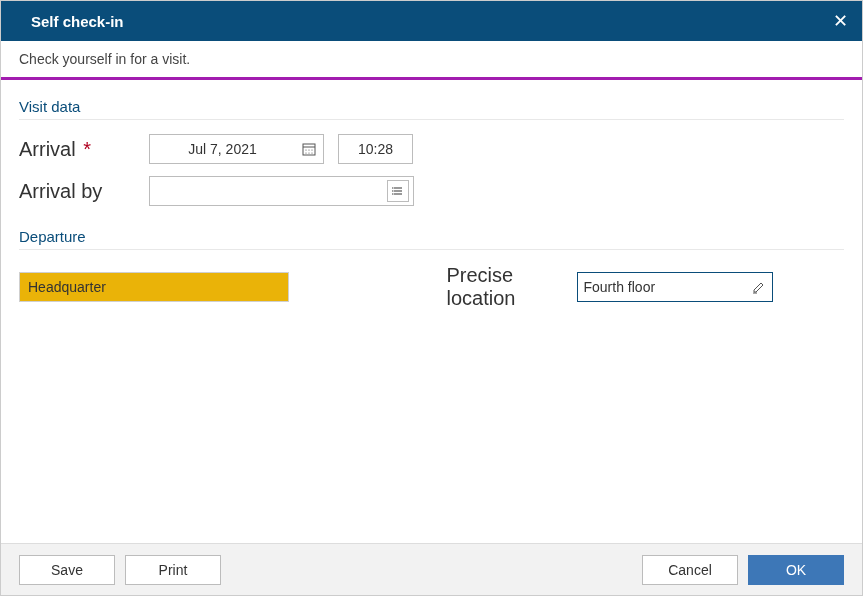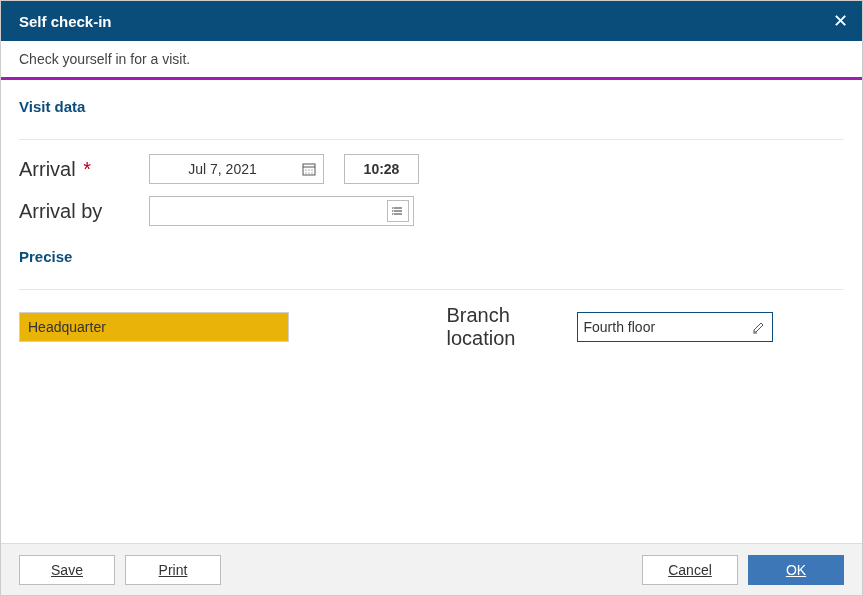--- a/index.html
+++ b/index.html
@@ -15,21 +15,21 @@
       flex-direction: column;
       border: 1px solid #ccc;
     }
     .titlebar {
       background: #0a4d7a;
       color: #fff;
       height: 40px;
       display: flex;
       align-items: center;
       justify-content: space-between;
-      padding: 0 14px 0 18px;
+      padding: 0 14px 0 30px;
       font-size: 15px;
       font-weight: 600;
     }
     .titlebar .close {
       cursor: pointer;
       font-size: 18px;
       font-weight: 400;
       line-height: 1;
     }
     .subheader {
@@ -39,22 +39,22 @@
       border-bottom: 3px solid #a21caf;
     }
     .content {
       flex: 1;
       padding: 18px 18px 0 18px;
       overflow: auto;
     }
     .section-title {
       color: #0a4d7a;
       font-size: 15px;
-      font-weight: 700;
-      padding-bottom: 24px;
+      font-weight: 400;
+      padding-bottom: 4px;
       border-bottom: 1px solid #e8e8e8;
       margin-bottom: 14px;
     }
     .section { margin-bottom: 22px; }
     .row {
       display: flex;
       align-items: center;
       gap: 30px;
       margin-bottom: 12px;
     }
@@ -65,36 +65,36 @@
     }
     .label {
       width: 130px;
       flex-shrink: 0;
       color: #333;
       font-size: 20px;
     }
     .req { color: #b00020; margin-left: 2px; }
     .ctrl-group {
       display: flex;
-      gap: 20px;
+      gap: 14px;
       align-items: flex-end;
     }
     .datebox, .timebox, .selectbox, .textbox, .readonlybox {
       height: 30px;
       border: 1px solid #bcbcbc;
       background: #fff;
       display: flex;
       align-items: center;
       font-size: 14px;
       color: #333;
     }
     .datebox { width: 175px; justify-content: center; position: relative; }
     .datebox .date-text { flex: 1; text-align: center; }
     .datebox .cal-icon { width: 28px; height: 100%; display:flex; align-items:center; justify-content:center; color:#555; }
-    .timebox { width: 75px; justify-content: center; font-weight: bold; }
+    .timebox { width: 75px; justify-content: center; }
     .selectbox { width: 265px; background: #fff; position: relative; padding-left: 8px; }
     .selectbox .sel-icon { position: absolute; right: 4px; top: 50%; transform: translateY(-50%); width: 22px; height: 22px; border: 1px solid #bcbcbc; display:flex; align-items:center; justify-content:center; color:#555; }
     .readonlybox { width: 155px; background: #f0f0f0; border-color: #cfcfcf; color:#999; justify-content:center; }
     .readonlybox.time { width: 70px; }
     .branchbox { width: 270px; height: 30px; border: 1px solid #cfcfcf; background: #eab308; display:flex; align-items:center; padding-left:8px; color:#333; }
     .precisebox { width: 196px; height: 30px; border: 1.5px solid #0a4d7a; background: #fff; display:flex; align-items:center; padding: 0 6px; }
     .precisebox .val { flex:1; }
     .precisebox .pencil { color:#555; padding-left:4px; }
     .footer {
       background: #f2f2f2;
@@ -110,21 +110,20 @@
       height: 30px;
       min-width: 96px;
       border: 1px solid #bcbcbc;
       background: #fff;
       color: #333;
       font-size: 14px;
       cursor: pointer;
       display:flex;
       align-items:center;
       justify-content:center;
-      text-decoration:underline;
     }
     .btn.primary {
       background: #3d77b7;
       border-color: #3d77b7;
       color: #fff;
     }
     svg { display:block; }
   </style>
 </head>
 <body>
@@ -186,31 +185,31 @@
                 <circle cx="0.8" cy="9" r="0.8" fill="#555"></circle>
               </svg>
           </span>
         </div>
       </div>
       <div class="field-pair"></div>
     </div>
   </div>
 
   <div class="section">
-    <div class="section-title">Precise</div>
+    <div class="section-title">Departure</div>
 
     <div class="row">
       <div class="field-pair">
         <div class="branchbox">
           <span>Headquarter</span>
         </div>
       </div>
 
       <div class="field-pair">
-        <div class="label">Branch location</div>
+        <div class="label">Precise location</div>
         <div class="precisebox">
           <span class="val">Fourth floor</span>
           <span class="pencil">
             <svg width="14" height="14" viewBox="0 0 14 14">
                 <path d="M2 12 L2 10 L9 3 L11 5 L4 12 Z" fill="none" stroke="#555" stroke-width="1"></path>
                 <line x1="1" y1="13" x2="5" y2="13" stroke="#555" stroke-width="1"></line>
               </svg>
           </span>
         </div>
       </div>

